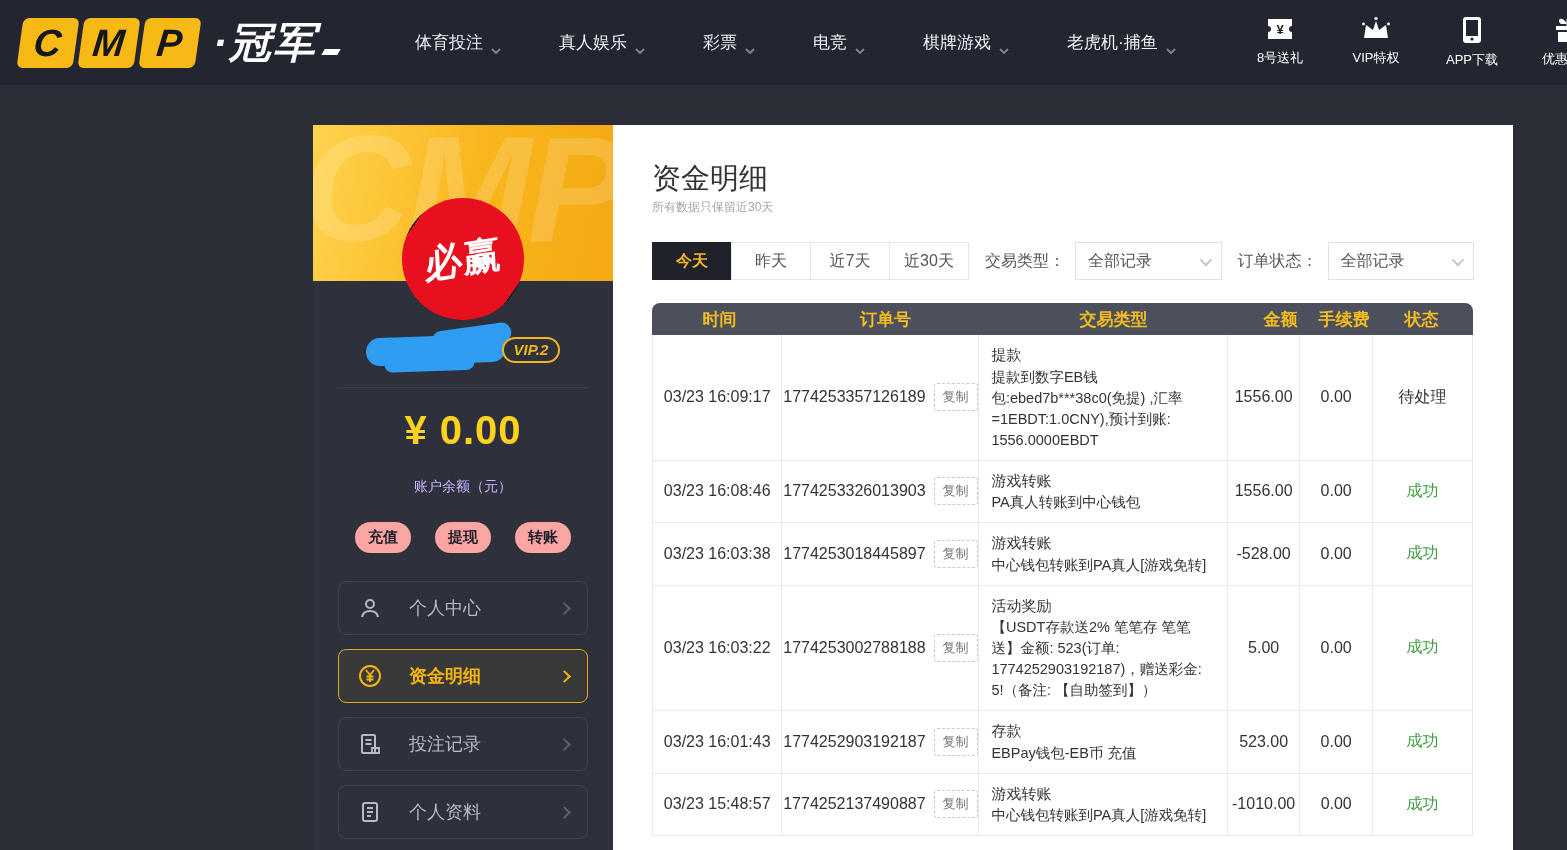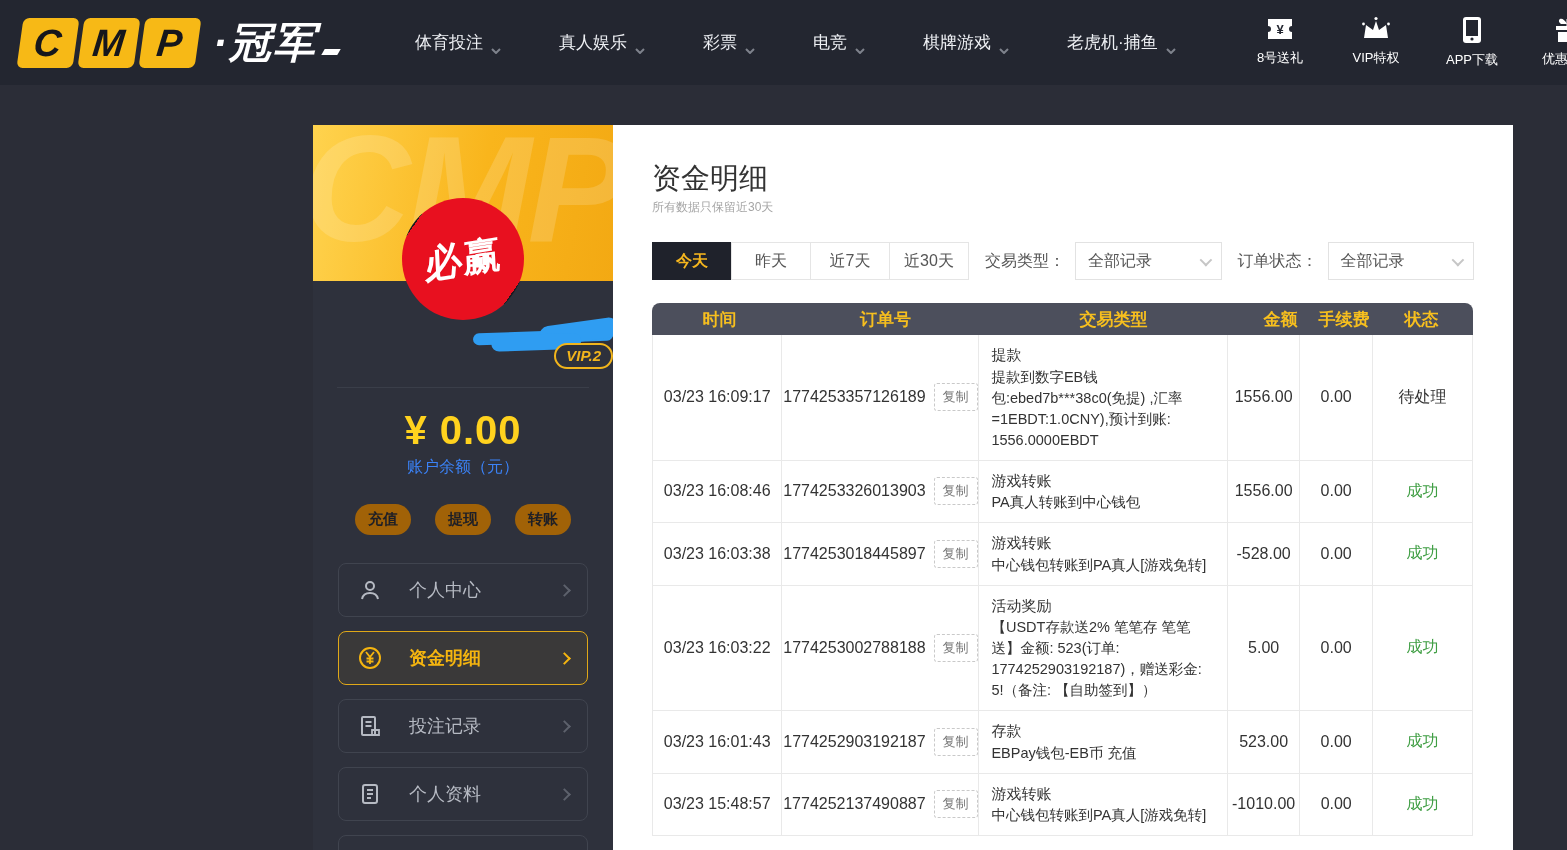--- a/index.html
+++ b/index.html
@@ -23,32 +23,32 @@
   .quick-link svg { display:block; }
   .quick-link .ql-label { font-size:13px; white-space:nowrap; }
 
   
   .sidebar { position:absolute; left:313px; top:125px; width:300px; height:900px; background:#2e313c; }
   .sb-header { position:relative; height:156px; background:linear-gradient(100deg,#ffd34e 0%,#f9b51c 55%,#f3a913 100%); overflow:hidden; }
   .sb-watermark { position:absolute; left:50%; top:50%; transform:translate(-50%,-58%); font-size:150px; font-weight:bold; font-style:italic; color:rgba(255,255,255,0.16); letter-spacing:-4px; }
   .avatar { position:absolute; left:50%; transform:translateX(-50%); top:73px; width:122px; height:122px; border-radius:50%; overflow:hidden; background:linear-gradient(125deg,#1a1a1e 15%,#e8101f 15% 85%,#1a1a1e 85%); z-index:3; display:flex; align-items:center; justify-content:center; }
   .avatar span { color:#fff; font-size:38px; font-weight:bold; transform:rotate(-9deg) skewX(-6deg); letter-spacing:1px; }
 
-  .user-row { margin-top:50px; display:flex; align-items:flex-end; justify-content:center; height:38px; position:relative;flex-direction:column; }
+  .user-row { margin-top:50px; display:flex; align-items:center; justify-content:center; height:38px; position:relative; }
   .user-blob { position:relative; width:140px; height:28px; background:#2f9df2; border-radius:16px; transform:rotate(-2deg); }
   .user-blob::before { content:""; position:absolute; right:-6px; top:-8px; width:80px; height:20px; background:#2f9df2; border-radius:12px; transform:rotate(-6deg); }
   .user-blob::after { content:""; position:absolute; left:18px; bottom:-7px; width:90px; height:16px; background:#2f9df2; border-radius:10px; }
   .vip-badge { margin-left:-4px; border:2px solid #f2b51c; color:#f2b51c; border-radius:15px; padding:2px 10px 3px; font-size:15px; font-weight:bold; font-style:italic; background:#2e313c; z-index:2; }
 
   .sb-divider { margin:18px 24px 0; border-top:1px solid #3a3e49; }
   .balance { margin-top:20px; text-align:center; color:#ffd21e; font-size:40px; font-weight:bold; letter-spacing:1px; }
-  .balance-label { margin-top:4px; text-align:center; color:#3b82f6; font-size:16px; }
+  .balance-label { margin-top:25px; text-align:center; color:#c4b5fd; font-size:14px; }
 
   .action-row { margin-top:26px; display:flex; justify-content:center; gap:24px; }
-  .action-btn { min-width:54px; height:31px; padding:0 13px; border:none; border-radius:16px; background:#a16207; color:#1e1f26; font-size:15px; font-weight:bold; cursor:pointer; font-family:inherit;text-align:center; }
+  .action-btn { min-width:54px; height:31px; padding:0 13px; border:none; border-radius:16px; background:#fca5a5; color:#1e1f26; font-size:15px; font-weight:bold; cursor:pointer; font-family:inherit;text-align:center; }
 
   .sb-menu { margin-top:28px; display:flex; flex-direction:column; gap:14px; align-items:center; }
   .sb-card { width:250px; height:54px; border:1px solid #40444f; border-radius:8px; display:flex; align-items:center; padding:0 18px; cursor:pointer; color:#b6bac3; }
   .sb-card .sb-icon { width:26px; height:26px; display:flex; align-items:center; justify-content:center; }
   .sb-card .sb-label { margin-left:26px; font-size:18px; }
   .sb-card .sb-chev { margin-left:auto; width:9px; height:9px; border-top:2px solid #5d616c; border-right:2px solid #5d616c; transform:rotate(45deg); }
   .sb-card.active { border-color:#e0a818; background:rgba(250,180,20,0.06); color:#f5b50f; }
   .sb-card.active .sb-label { font-weight:bold; }
   .sb-card.active .sb-chev { border-color:#f5b50f; }
   .sb-card svg { stroke:#b6bac3; }

